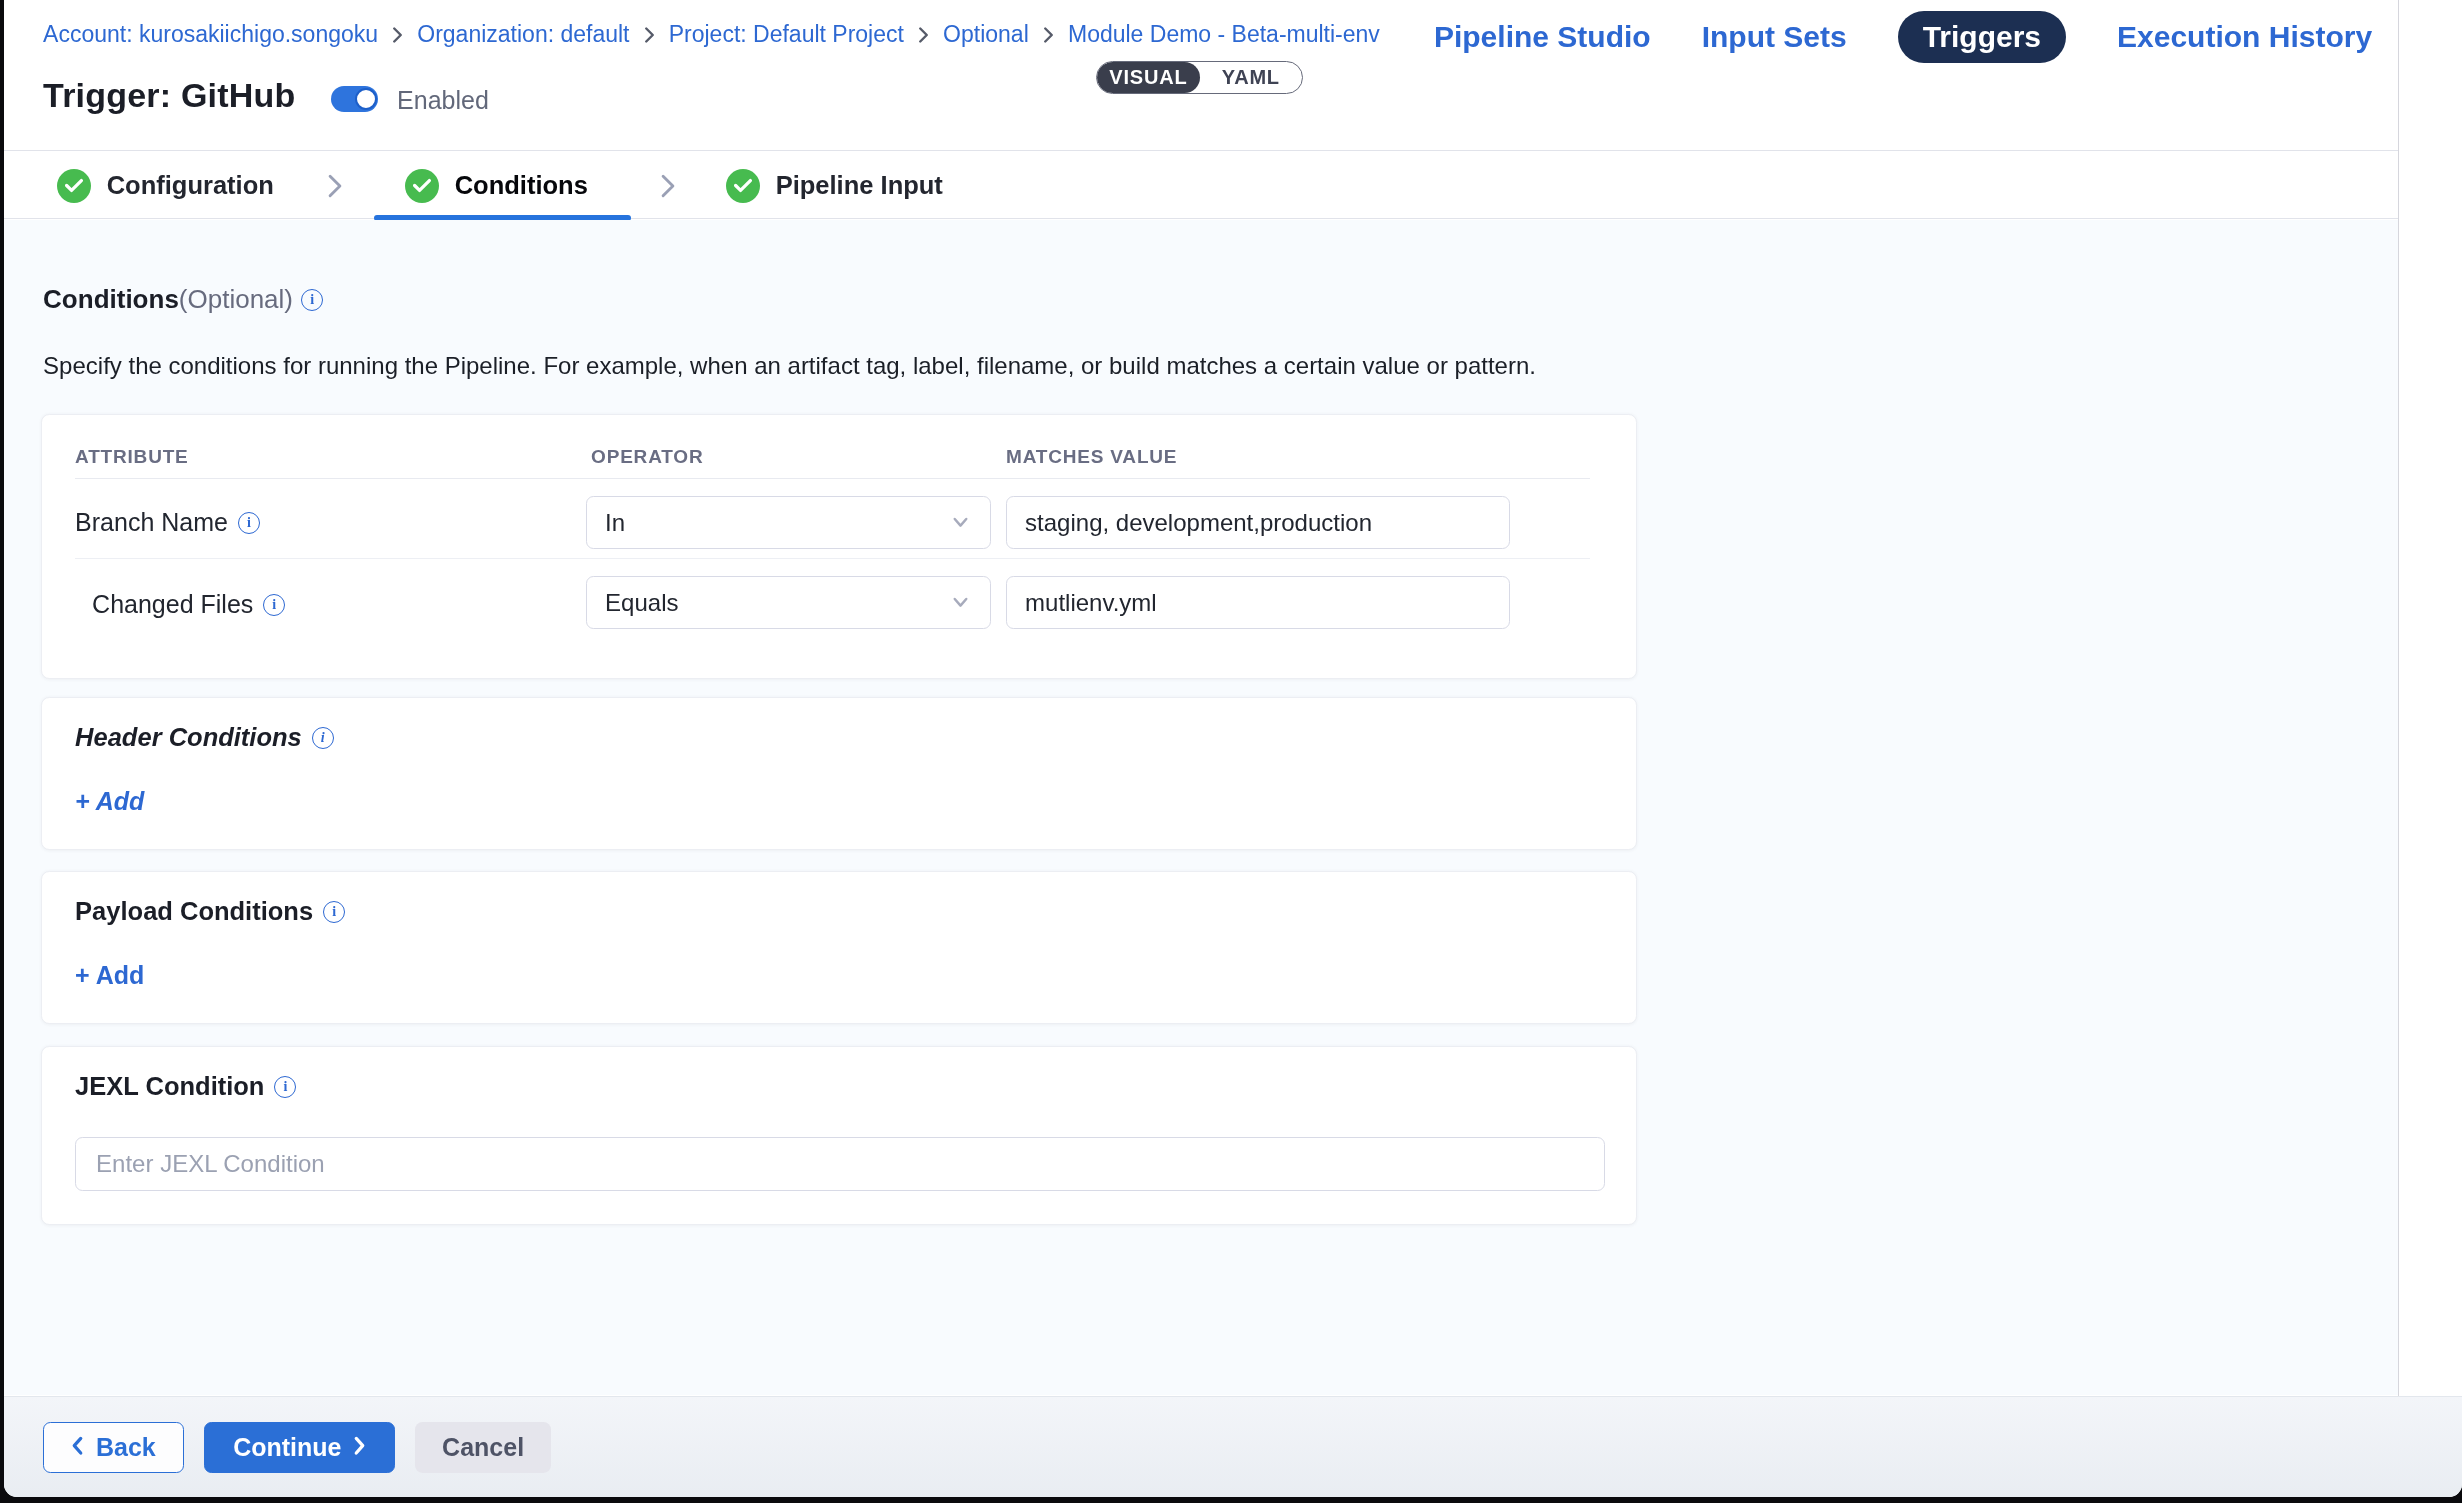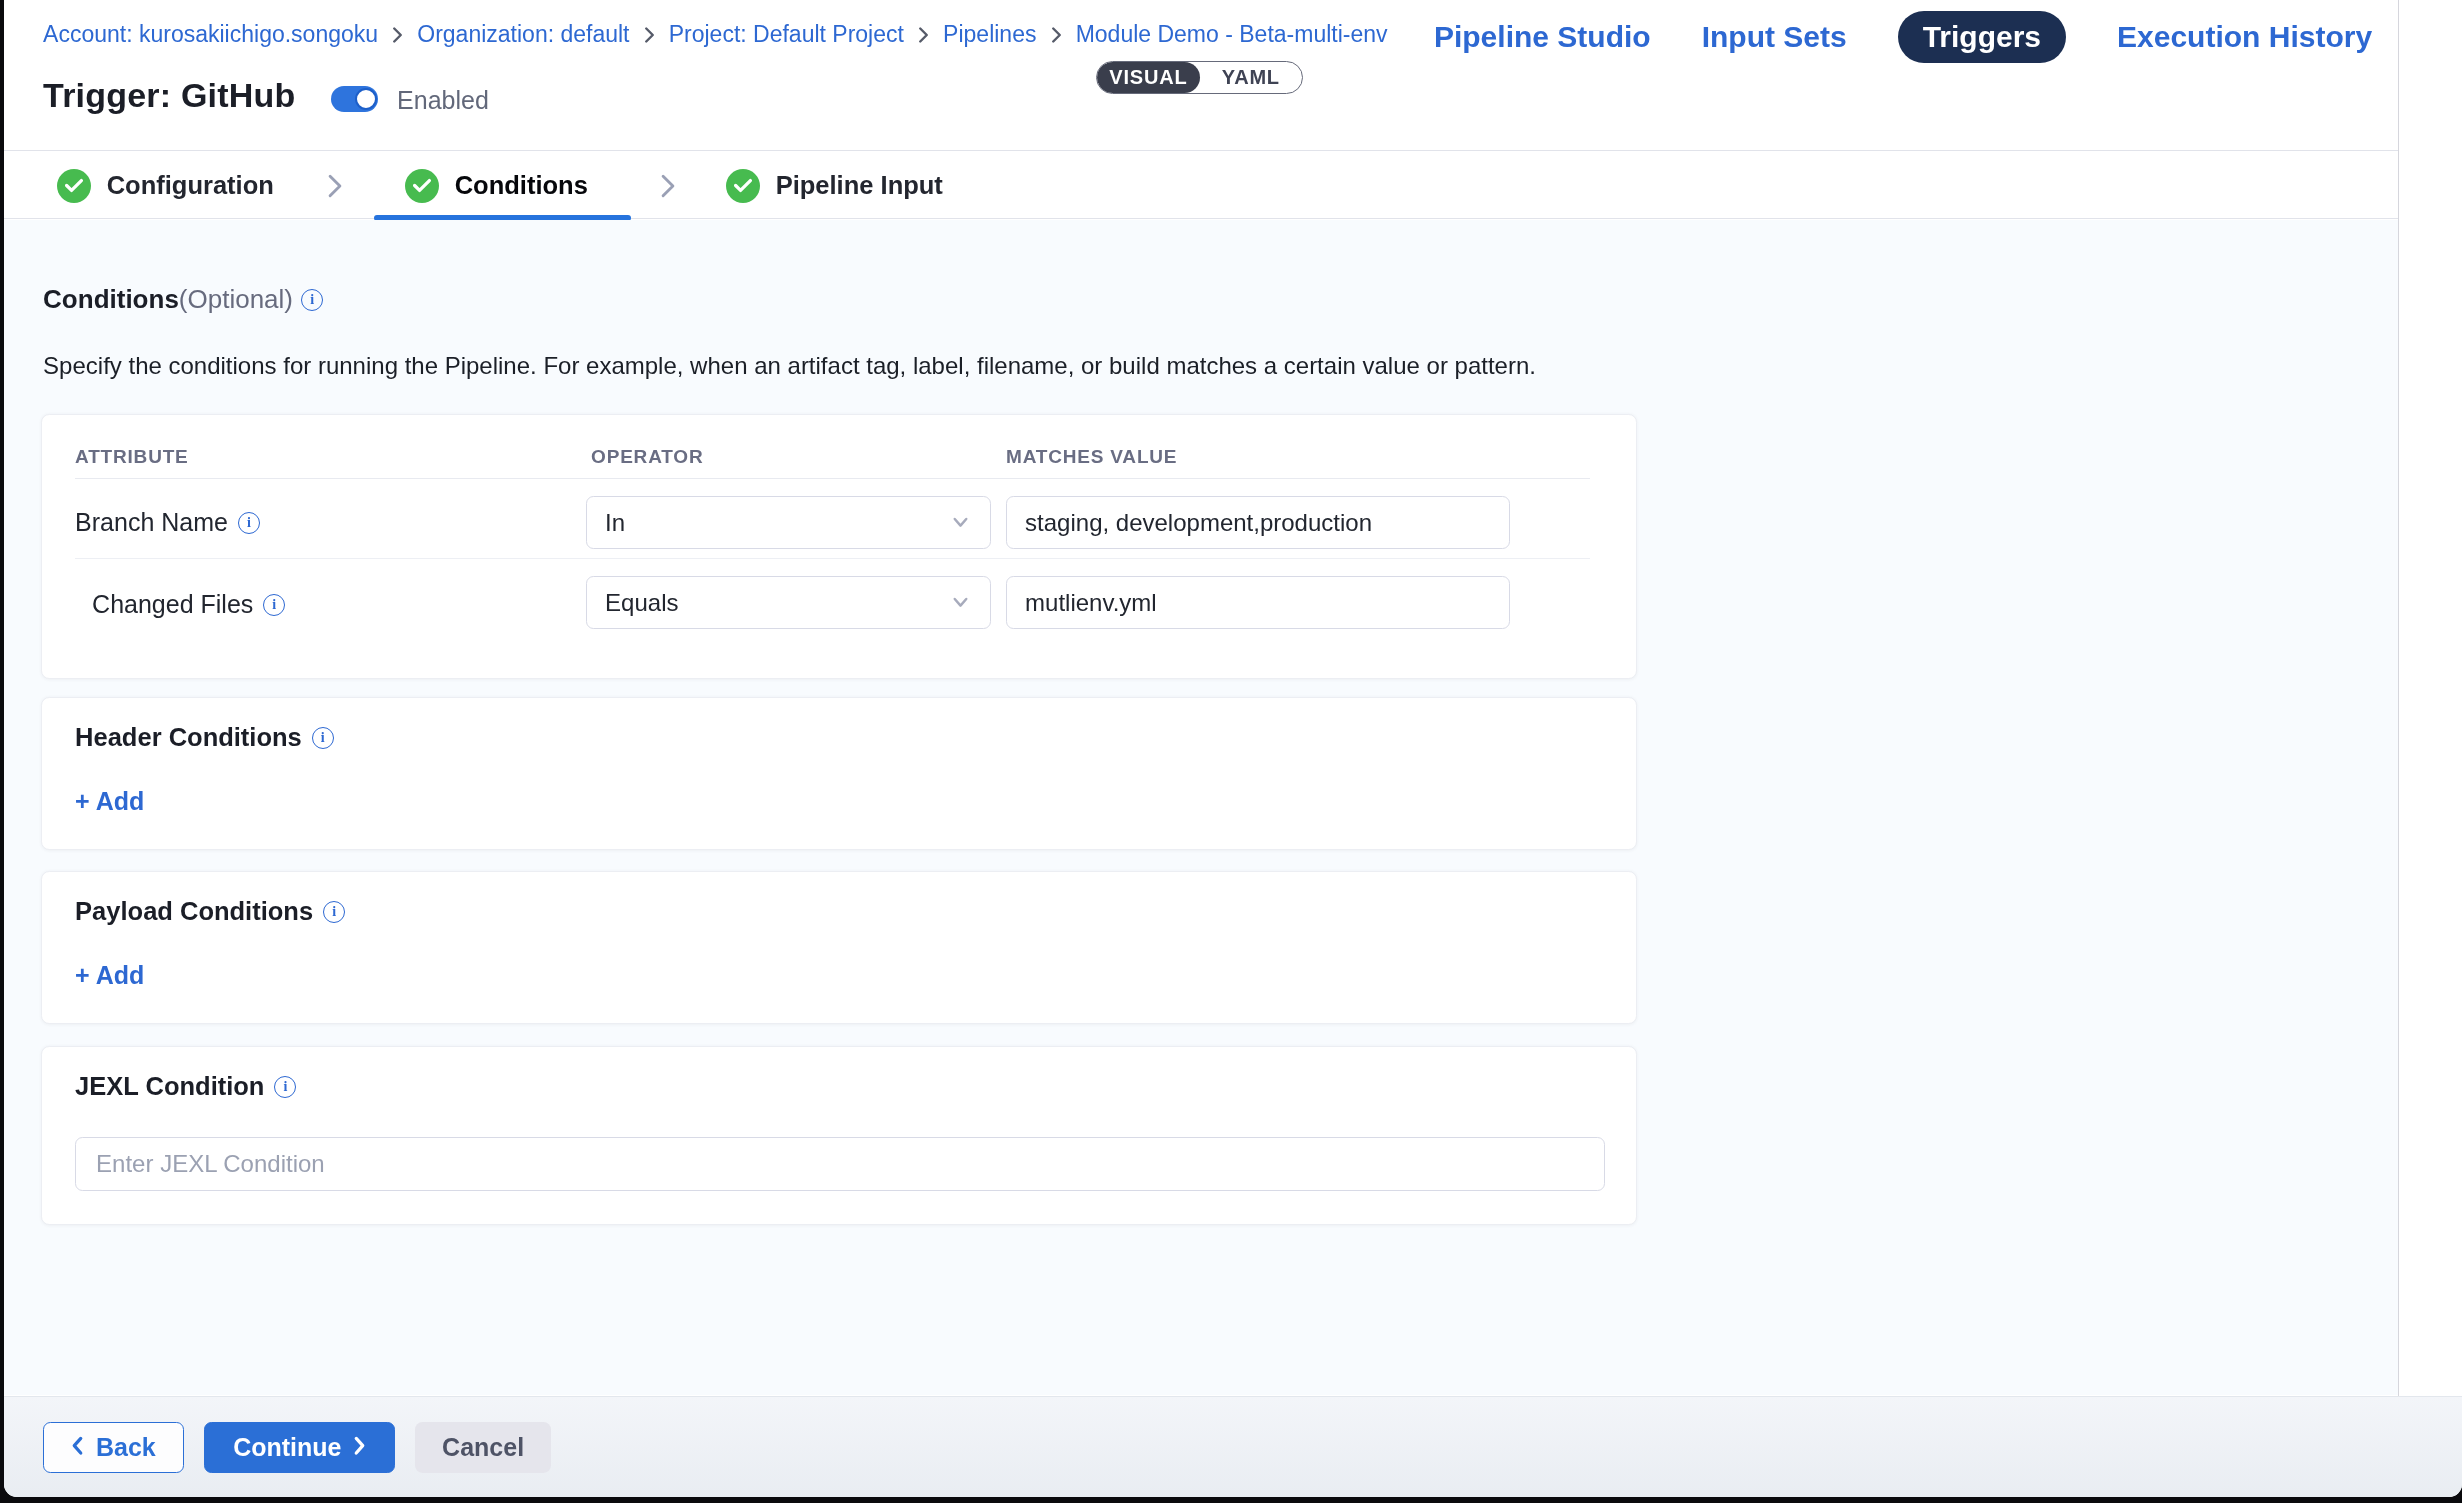--- a/index.html
+++ b/index.html
@@ -39,21 +39,21 @@
   
   .content { position:absolute; left:0; top:220px; right:0; height:1175px; background:#f8fbfe; }
   .sec-title { position:absolute; left:39px; top:64px; font-size:26px; color:#1b1e27; display:flex; align-items:center; gap:8.2px; }
   .sec-title .b { font-weight:700; }
   .sec-title .opt { font-weight:400; color:#676b7e; }
   .desc { position:absolute; left:39px; top:132px; font-size:24px; color:#1b1f27; }
 
   .card { position:absolute; left:37px; width:1596px; background:#fff; border:0.8px solid #eceef3; border-radius:8.2px;
           box-shadow:0 0.8px 3.3px rgba(40,41,61,0.05); }
   .card1 { top:194px; height:265px; }
-  .card2 { top:477px; height:153px; }
+  .card2 { top:477px; height:153px;font-style:italic; }
   .card3 { top:651px; height:153px; }
   .card4 { top:826px; height:179px; }
 
   .colhead { position:absolute; top:31px; font-size:19px; font-weight:600; color:#696d83; letter-spacing:0.8px; }
   .ch1 { left:33px; } .ch2 { left:549px; } .ch3 { left:964px; }
   .headrule { position:absolute; top:63px; left:33px; right:46px; border-bottom:1.6px solid #e8eaf0; }
   .rowrule  { position:absolute; top:143px; left:33px; right:46px; border-bottom:1.6px solid #edeff4; }
 
   .rowlabel { position:absolute; left:33px; font-size:25px; color:#22262f; display:flex; align-items:center; gap:10px; }
   .rl1 { top:93px; } .rl2 { top:175px;margin-left:17px; }
@@ -108,21 +108,21 @@
           <svg width="13" height="20" viewBox="0 0 16 24">
             <polyline points="4,4 12,12 4,20" fill="none" stroke="#565b69" stroke-width="3" stroke-linecap="round" stroke-linejoin="round"></polyline>
           </svg>
         </span>
       <a class="crumb">Project: Default Project</a>
       <span class="sep-ic">
           <svg width="13" height="20" viewBox="0 0 16 24">
             <polyline points="4,4 12,12 4,20" fill="none" stroke="#565b69" stroke-width="3" stroke-linecap="round" stroke-linejoin="round"></polyline>
           </svg>
         </span>
-      <a class="crumb">Pipelines</a>
+      <a class="crumb">Optional</a>
       <span class="sep-ic">
           <svg width="13" height="20" viewBox="0 0 16 24">
             <polyline points="4,4 12,12 4,20" fill="none" stroke="#565b69" stroke-width="3" stroke-linecap="round" stroke-linejoin="round"></polyline>
           </svg>
         </span>
       <a class="crumb">Module Demo - Beta-multi-env</a>
     </div>
 
     <div class="topnav">
       <a class="navlink">Pipeline Studio</a>

